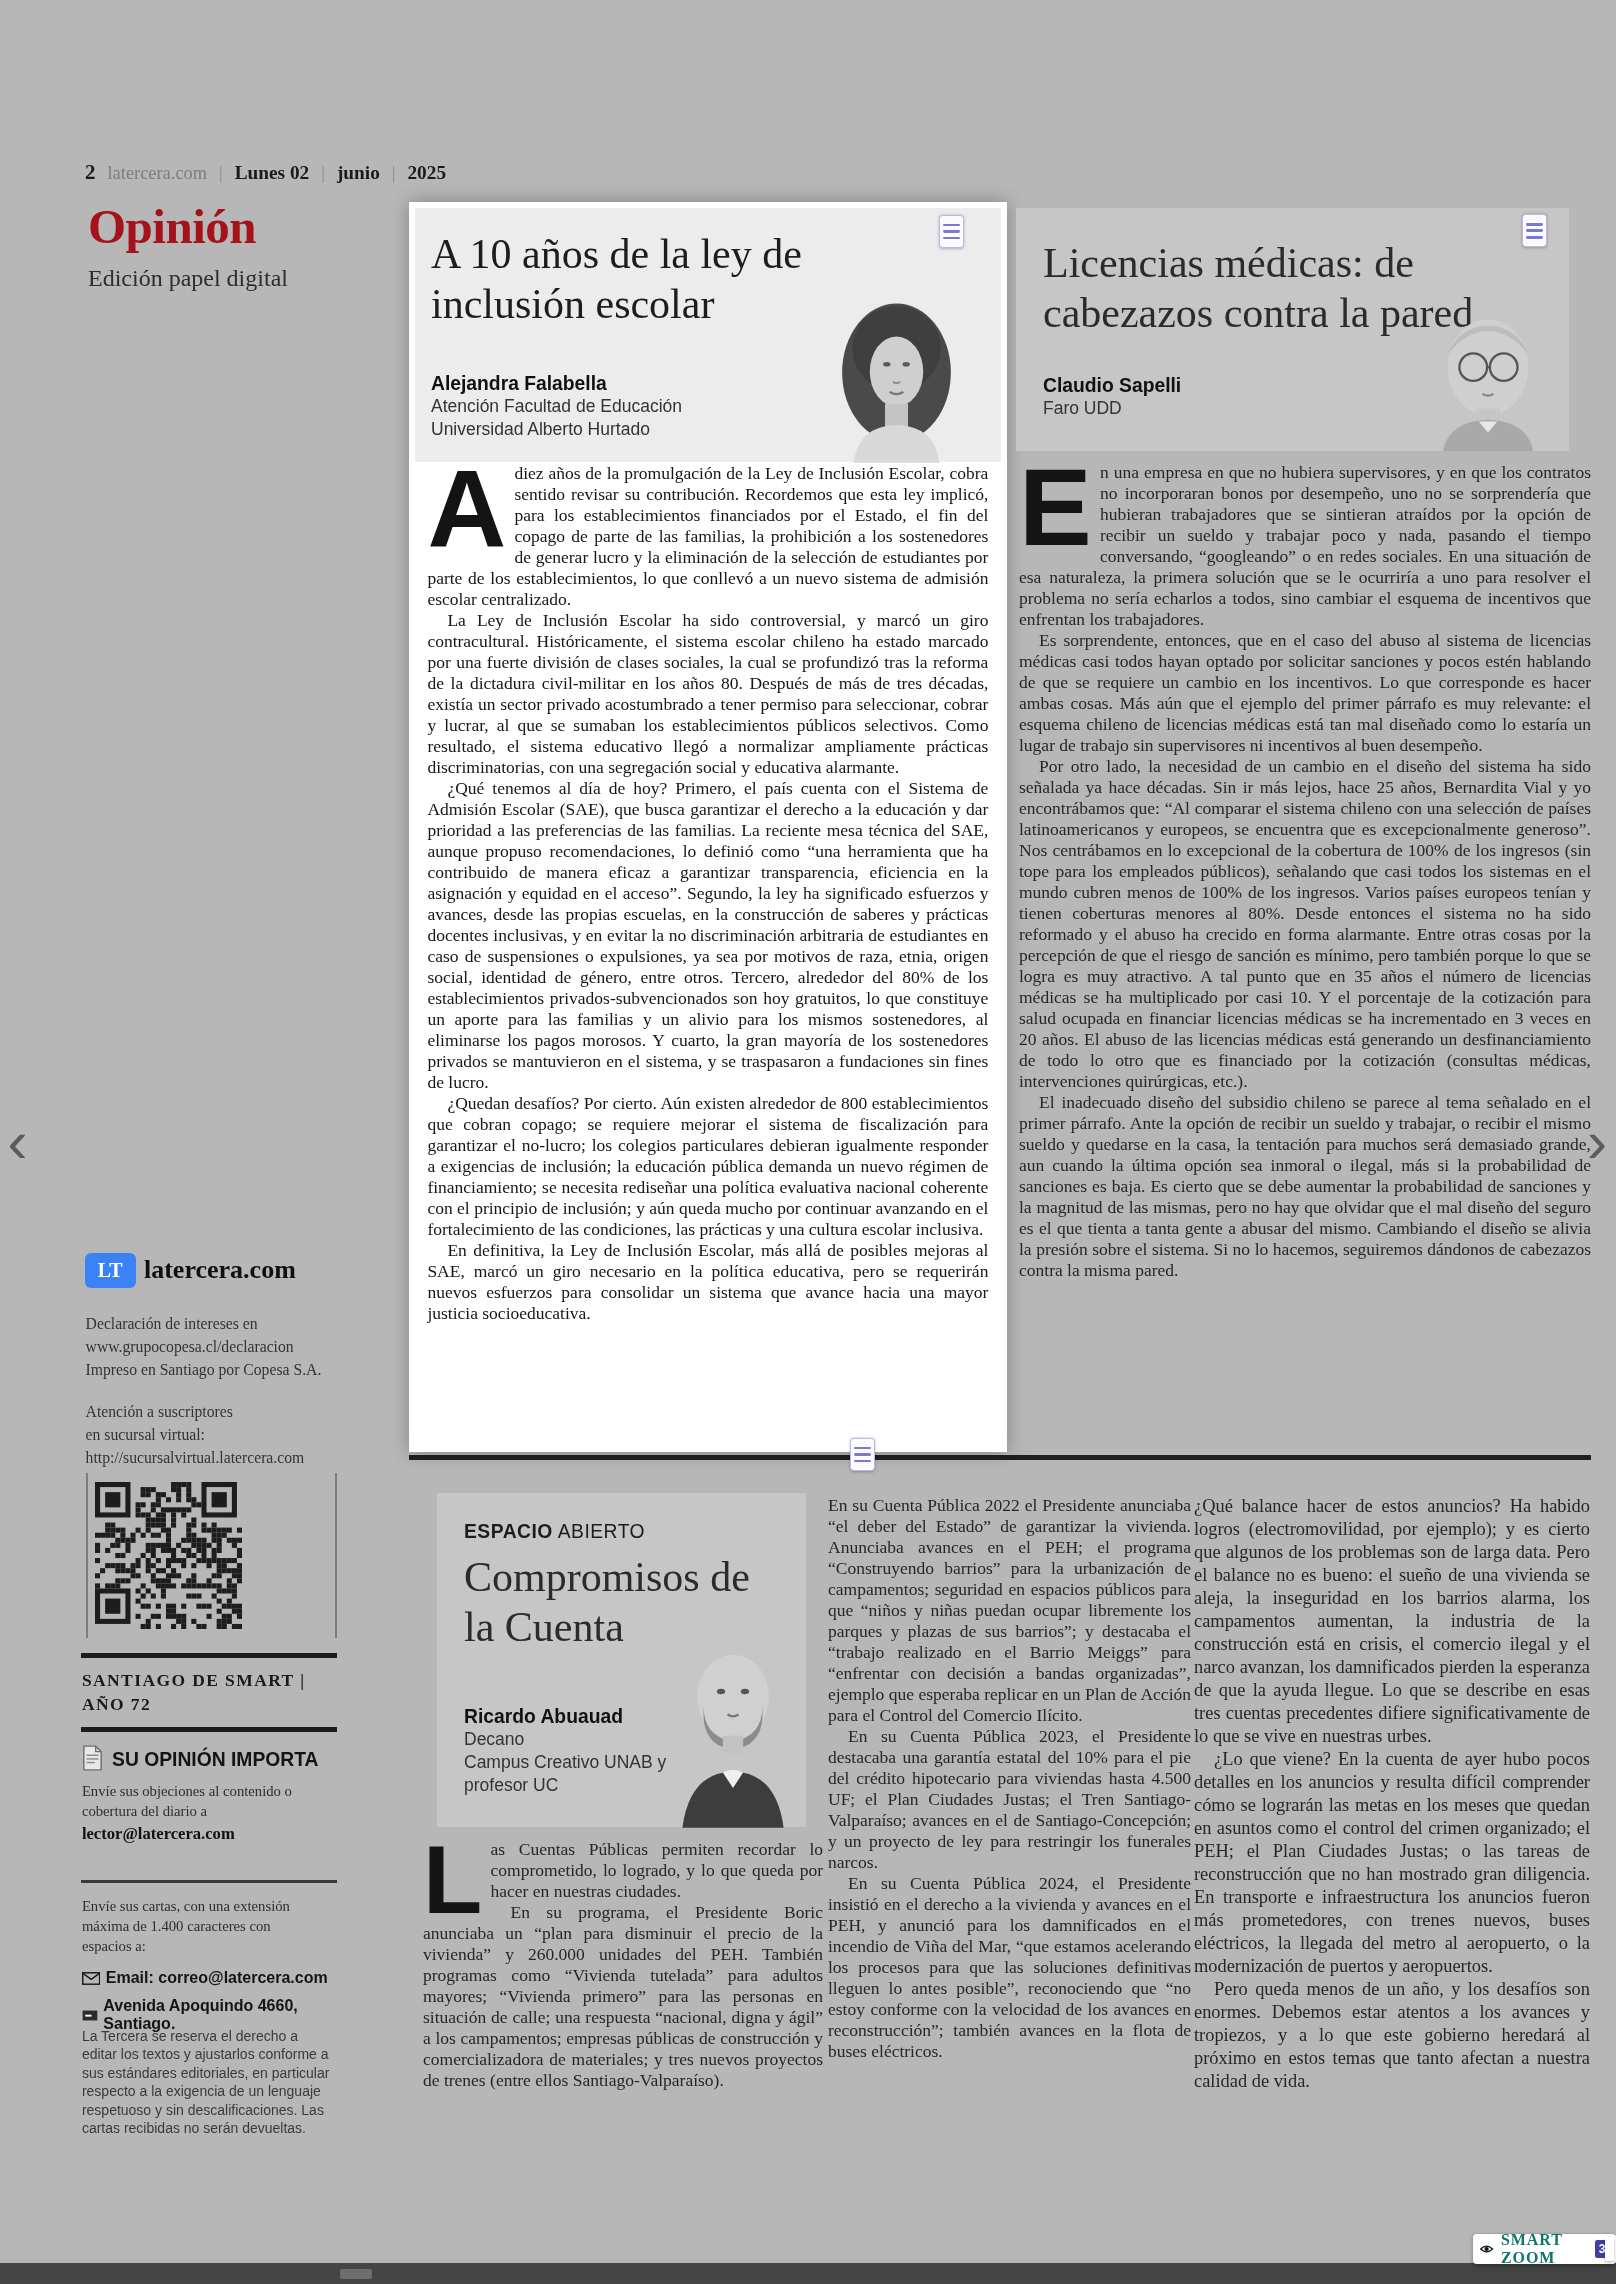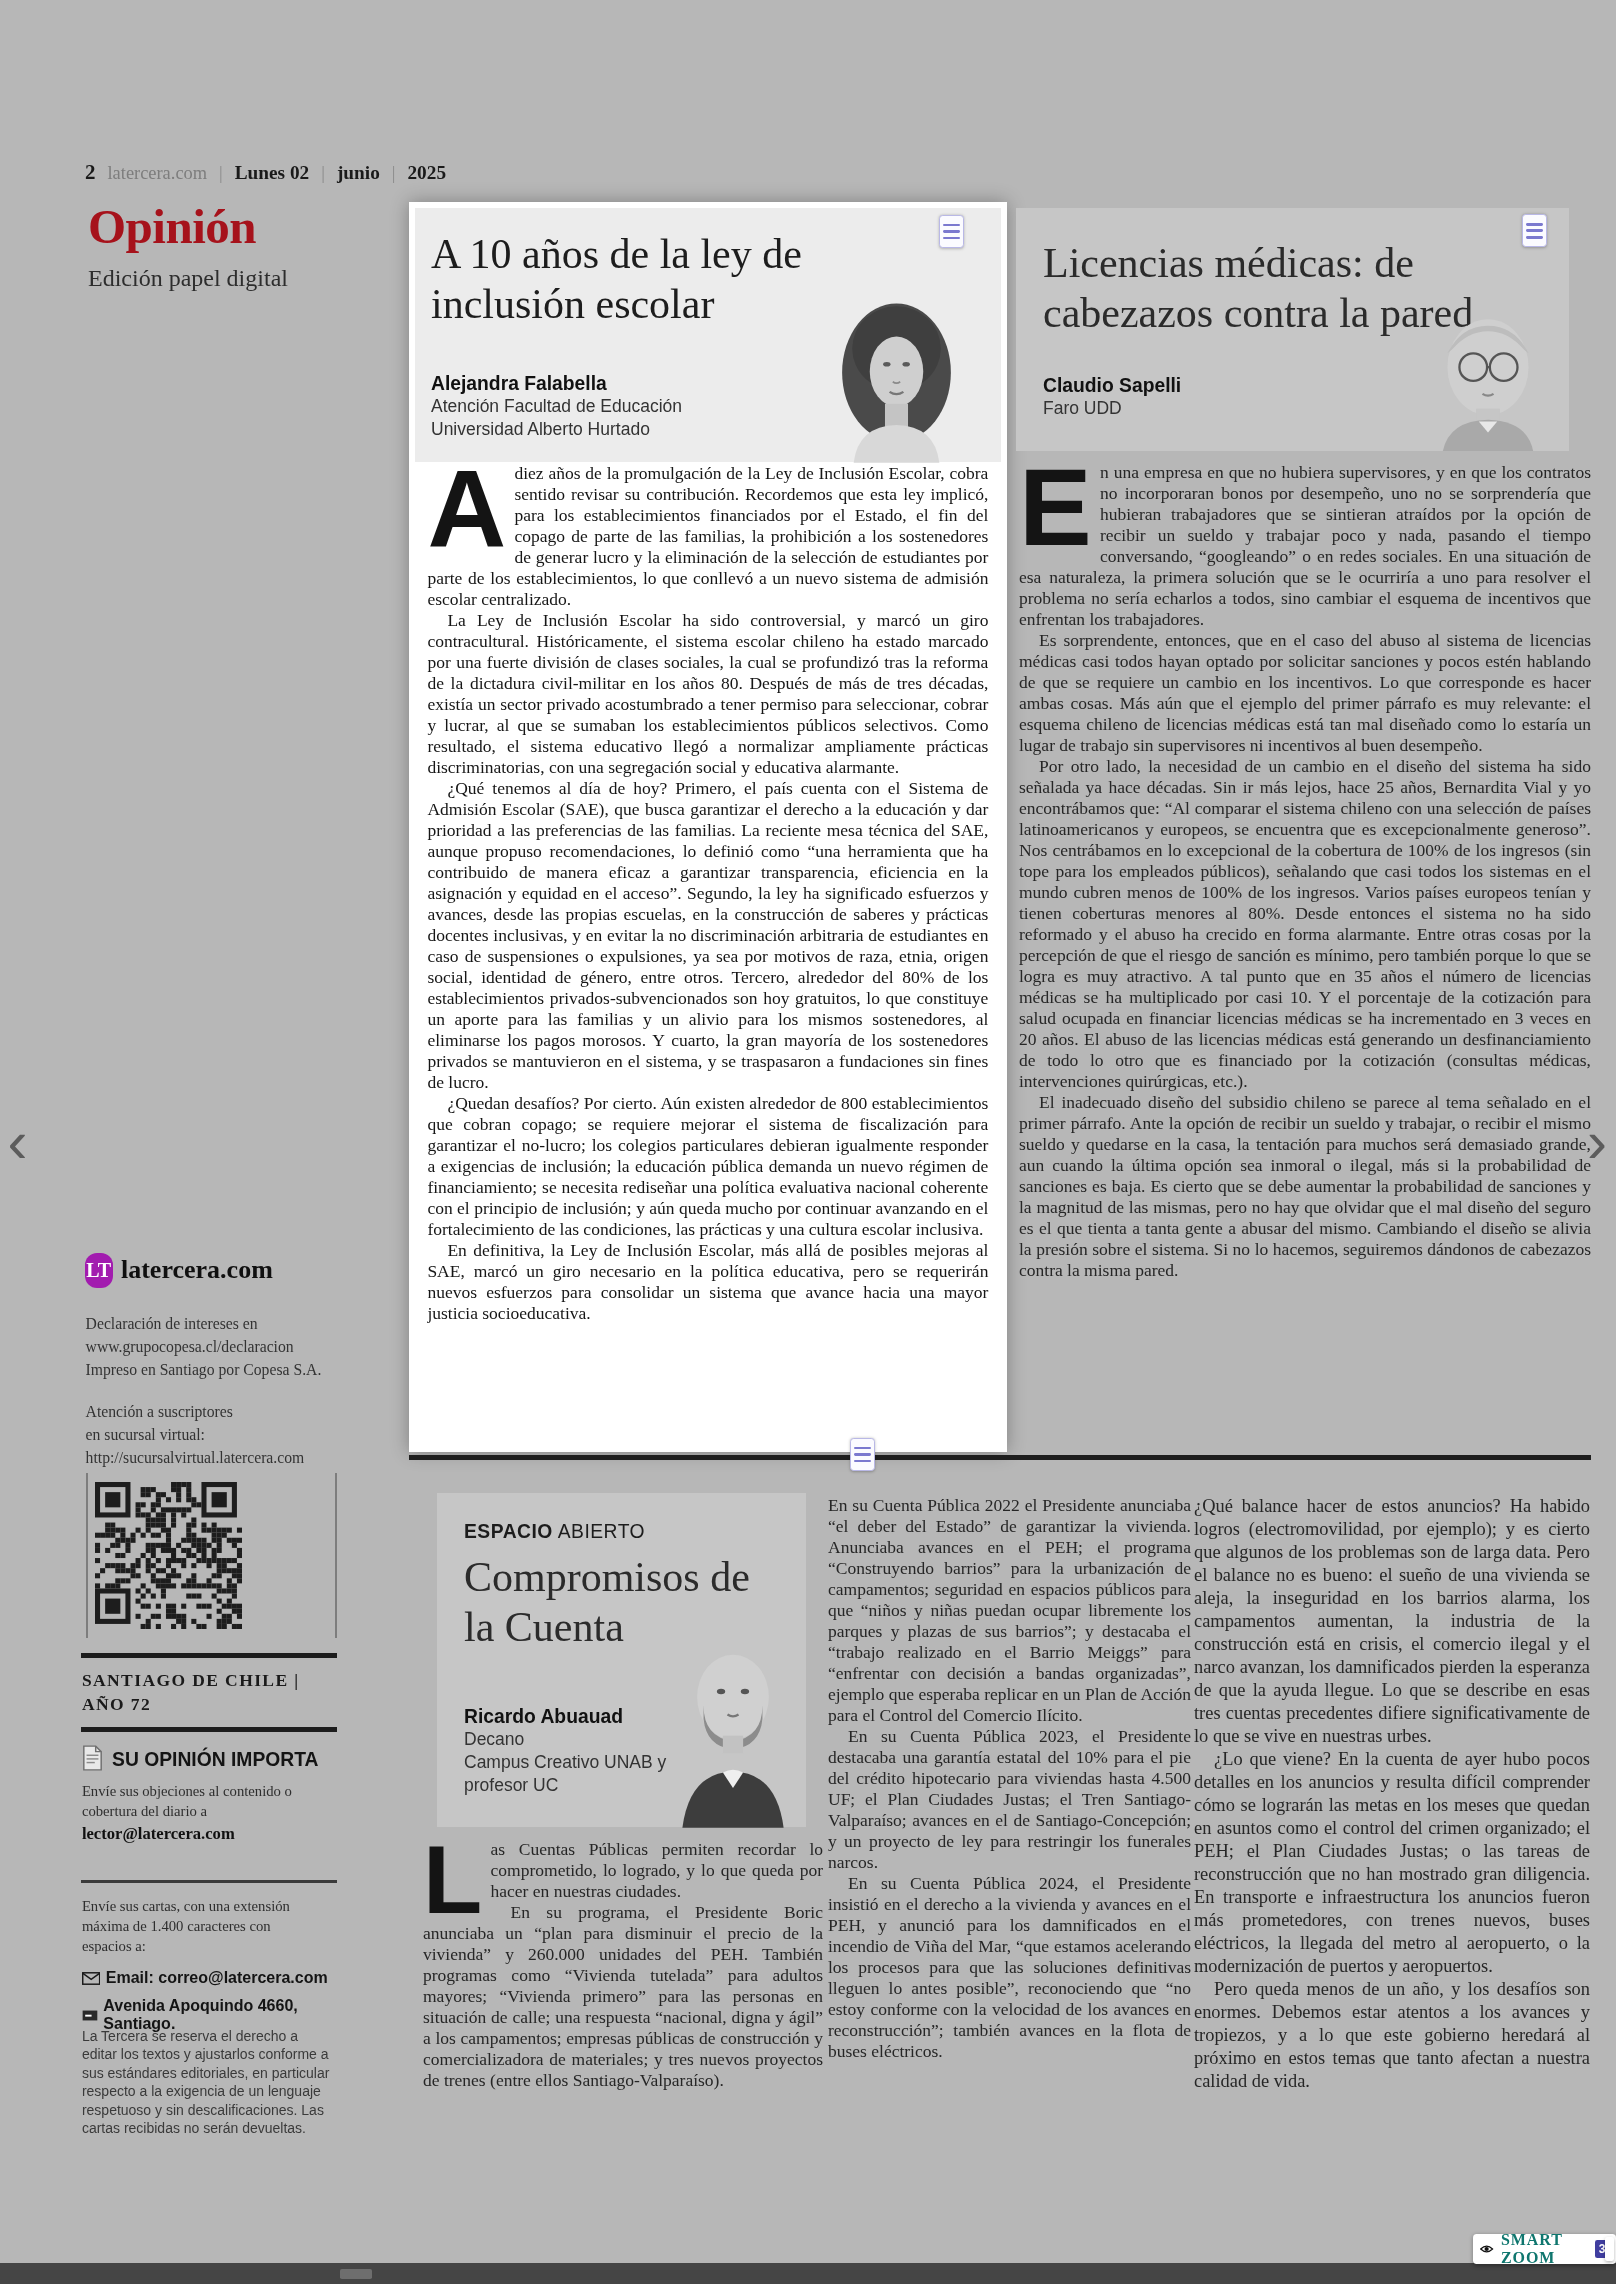--- a/index.html
+++ b/index.html
@@ -41,21 +41,21 @@
 
   #divider{position:absolute;left:409px;top:1455px;width:1182px;height:4.6px;background:#1e1e1e;}
 
   .kicker{font-size:19.3px;letter-spacing:0.5px;color:#1c1c1c;}
   .kicker b{font-weight:bold;}
   .kicker span{font-weight:normal;}
 
   
   #sidebar{position:absolute;left:81px;top:1248px;width:257px;}
   #brand-row{position:absolute;left:3.7px;top:4.6px;display:flex;align-items:center;gap:8.3px;}
-  #lt-logo{width:28px;height:35px;background:#a21caf;border-radius:12px;color:#fff;display:flex;align-items:center;justify-content:center;
+  #lt-logo{width:51px;height:35px;background:#3b82f6;border-radius:6px;color:#fff;display:flex;align-items:center;justify-content:center;
            font-weight:bold;font-size:20px;font-family:"Liberation Serif",serif;}
   #brand-name{font-size:26px;font-weight:bold;color:#101010;}
   .side-serif{font-size:15.7px;line-height:23px;color:#333;}
   .side-sans{font-size:14.7px;line-height:20px;color:#2e2e2e;}
   .rule{height:4.6px;background:#1c1c1c;}
   .rule.thin{height:2.8px;background:#3a3a3a;}
   #qr-frame{position:absolute;left:4.6px;top:225px;width:247px;height:165px;border-left:2.3px solid #7d7d7d;border-right:2.3px solid #7d7d7d;
             display:flex;align-items:center;}
   #qr-frame svg{margin-left:7.4px;}
   .city{font-size:17.5px;font-weight:bold;letter-spacing:1.4px;color:#1a1a1a;line-height:24px;}
@@ -534,21 +534,21 @@
           <rect x="21" y="0" width="7" height="7" fill="#1d1d1d"></rect>
           <rect x="22" y="1" width="5" height="5" fill="#b7b7b7"></rect>
           <rect x="23" y="2" width="3" height="3" fill="#1d1d1d"></rect>
           <rect x="0" y="21" width="7" height="7" fill="#1d1d1d"></rect>
           <rect x="1" y="22" width="5" height="5" fill="#b7b7b7"></rect>
           <rect x="2" y="23" width="3" height="3" fill="#1d1d1d"></rect>
         </svg>
     </div>
     <div class="rule" style="position:absolute;left:0;top:405px;width:256px;"></div>
     <div class="city" style="position:absolute;left:0.9px;top:420px;">
-      <div>SANTIAGO DE CHILE |</div>
+      <div>SANTIAGO DE SMART |</div>
       <div>AÑO 72</div>
     </div>
     <div class="rule" style="position:absolute;left:0;top:479px;width:256px;"></div>
     <div id="opinion-heading" class="sans" style="position:absolute;left:0.9px;top:497px;">
       <svg width="21" height="26" viewBox="0 0 23 28">
         <path d="M2 1 h13 l6 6 v20 h-19 Z" fill="#e8e8e8" stroke="#6f6f6f" stroke-width="1.6"></path>
         <path d="M15 1 v6 h6" fill="none" stroke="#6f6f6f" stroke-width="1.6"></path>
         <line x1="5" y1="11" x2="18" y2="11" stroke="#8b8b8b" stroke-width="1.6"></line>
         <line x1="5" y1="15" x2="18" y2="15" stroke="#8b8b8b" stroke-width="1.6"></line>
         <line x1="5" y1="19" x2="14" y2="19" stroke="#8b8b8b" stroke-width="1.6"></line>

